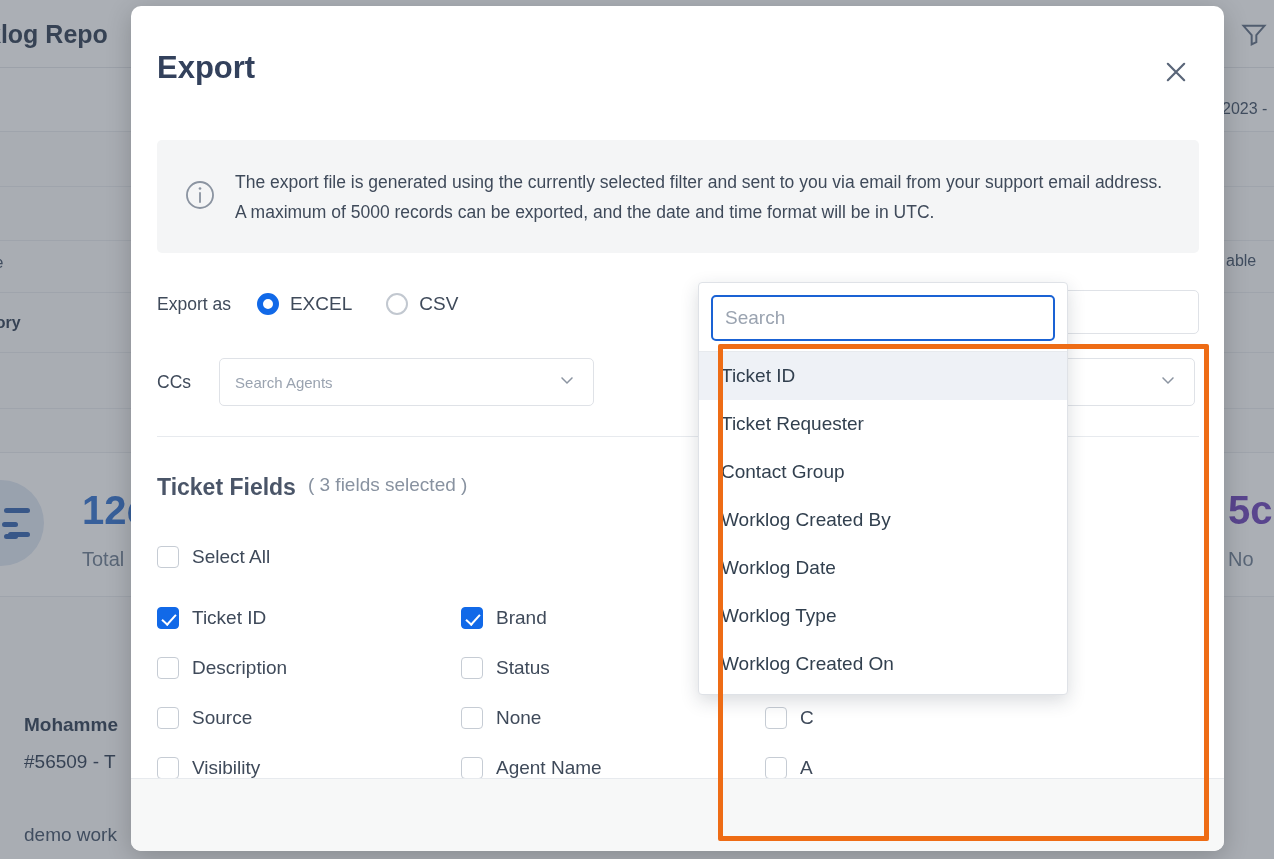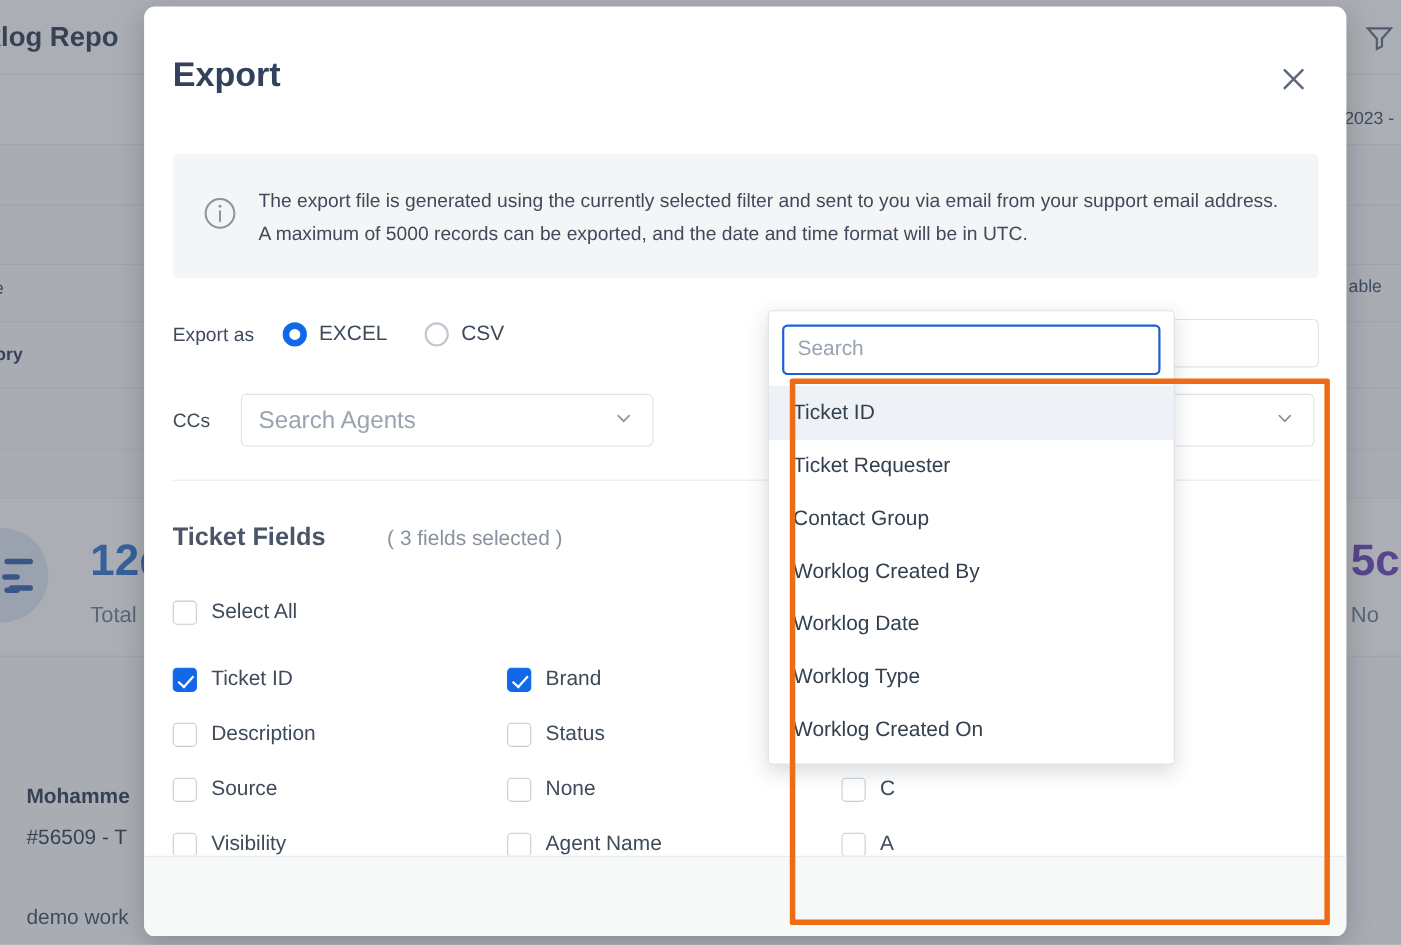--- a/index.html
+++ b/index.html
@@ -160,33 +160,33 @@
     display: flex; align-items: center;
   }
   .select-box {
     position: relative;
     border: 1px solid #dfe2e7; border-radius: 5px;
     background: #fff;
     height: 48px; display: flex; align-items: center;
     cursor: pointer;
   }
   .select-value {
-    font-size: 22px; color: #9aa3b0; padding-left: 15px; flex: 1 1 auto;
+    font-size: 15px; color: #9aa3b0; padding-left: 15px; flex: 1 1 auto;
     white-space: nowrap;
   }
   .chev { margin-right: 16px; margin-left: 10px; flex: 0 0 auto; }
 
   .divider {
     position: absolute; left: 26px; top: 318px; width: 1042px; height: 1px;
     background: #e7eaee;
   }
 
   .fields-head {
     position: absolute; left: 26px; top: 356px;
-    display: flex; align-items: flex-end; gap: 44px;
+    display: flex; align-items: flex-start;
   }
   .fields-title { font-size: 23px; font-weight: 700; color: #4a5568; }
   .fields-count { font-size: 19px; color: #8892a0; margin-left: 12px; }
 
   .cb-grid {
     position: absolute; left: 26px; top: 414px;
     width: 1042px;
   }
   .cb-row { display: flex; }
   .cb-col { width: 304px; }

